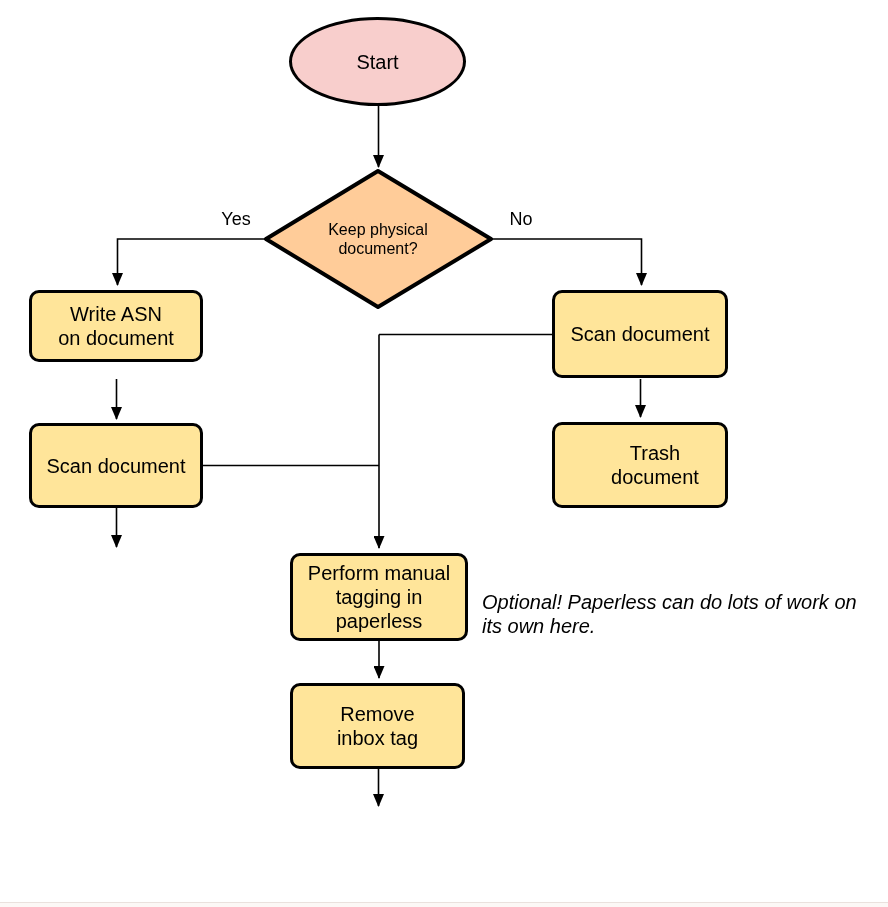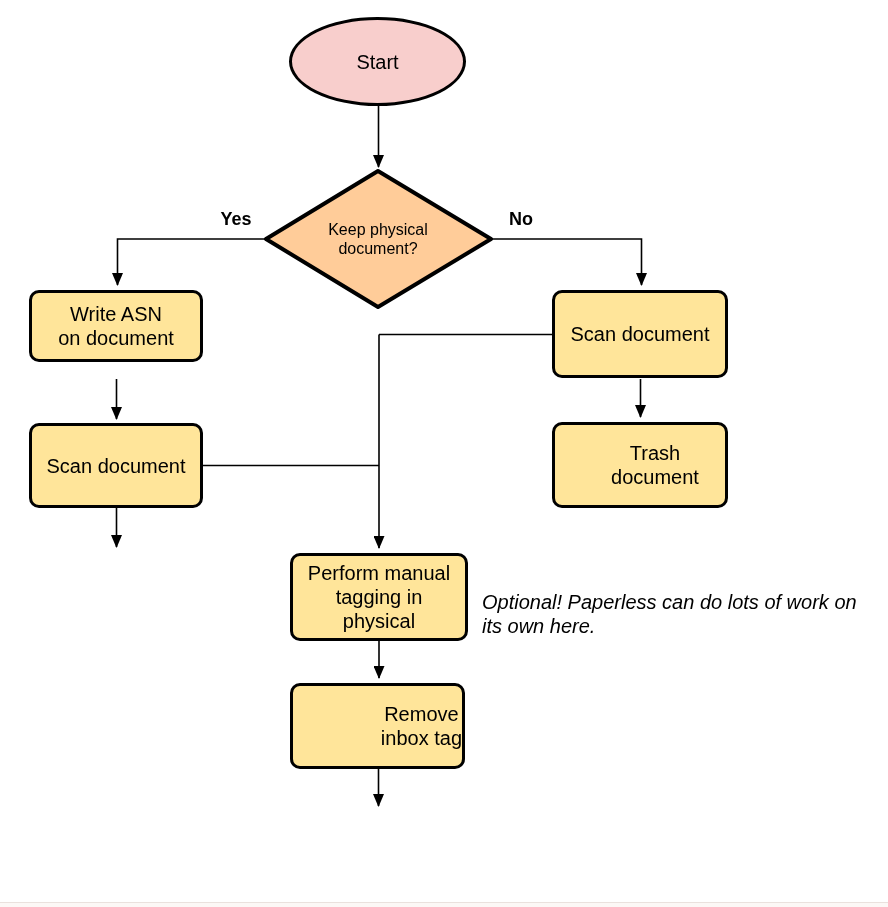--- a/index.html
+++ b/index.html
@@ -34,42 +34,42 @@
   .process{background:var(--process-fill);border-radius:10px;}
   .terminator{background:var(--terminator-fill);border-radius:50%;border-width:3.5px;align-items:center;}
 
   .decision-text{
     position:absolute;z-index:2;
     display:flex;align-items:center;justify-content:center;
     text-align:center;font-size:16px;line-height:1.2;white-space:pre-line;
   }
   .edge-label{
     position:absolute;z-index:2;
-    font-size:18px;text-align:center;font-weight:bold;
+    font-size:18px;text-align:center;
   }
   .note{
     position:absolute;z-index:2;
     font-size:20px;line-height:1.2;
     font-style:italic;
     white-space:pre-line;
   }
   .page-edge{
     position:absolute;left:0;right:0;top:902px;height:5px;z-index:0;
     background:#fcf8f6;border-top:1px solid #eae1dd;
   }
 
   
   #node-start          {left:289px;top:17px; width:177px;height:89px;}
   #node-write-asn      {left:29px; top:290px;width:174px;height:72px;}
   #node-scan-left      {left:29px; top:423px;width:174px;height:85px;}
   #node-archive        {left:27px; top:552px;width:177px;height:88px;}
   #node-scan-right     {left:552px;top:290px;width:176px;height:88px;}
   #node-trash          {left:552px;top:422px;width:176px;height:86px;padding-left:30px;}
   #node-perform        {left:290px;top:553px;width:178px;height:88px;}
-  #node-remove         {left:290px;top:683px;width:175px;height:86px;justify-content:flex-end;}
+  #node-remove         {left:290px;top:683px;width:175px;height:86px;}
   #node-end            {left:288px;top:811px;width:180px;height:84px;}
   #decision-text       {left:283px;top:214px;width:190px;height:50px;}
   #label-yes           {left:213px;top:209px;width:46px;}
   #label-no            {left:503px;top:209px;width:36px;}
   #note-optional       {left:482px;top:590px;width:410px;}
 </style>
 </head>
 <body>
 
 <div class="canvas">
@@ -120,21 +120,21 @@
     <span>Scan document</span>
   </div>
 
   <div class="node process" id="node-trash">
     <span>Trash document</span>
   </div>
 
   <div class="node process" id="node-perform">
     <span>Perform manual
 tagging in
-physical</span>
+paperless</span>
   </div>
 
   <div class="note" id="note-optional">Optional! Paperless can do lots of work on
 its own here.</div>
 
   <div class="node process" id="node-remove">
     <span>Remove
 inbox tag</span>
   </div>
 

